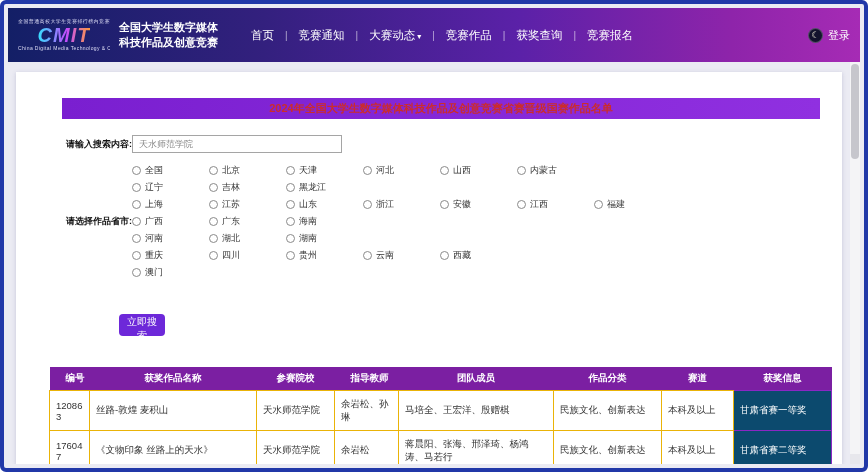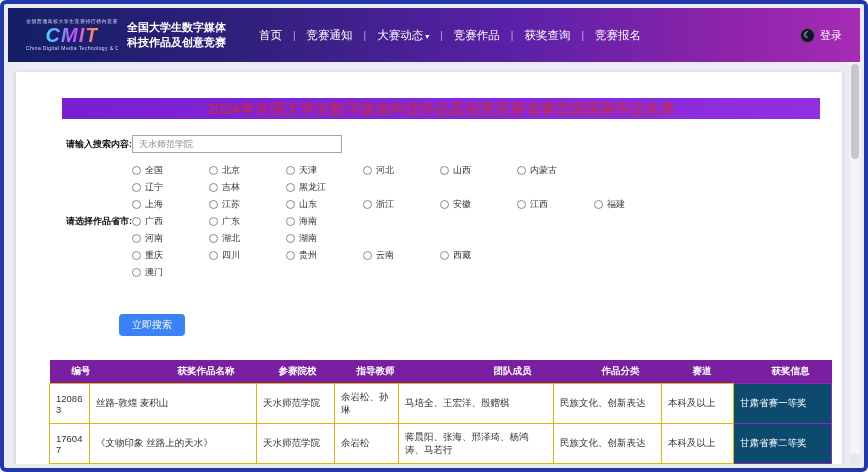--- a/index.html
+++ b/index.html
@@ -9,21 +9,21 @@
   }
   .frame {
     position: absolute; inset: 0; box-sizing: border-box;
     border: 4px solid #2138a8; border-radius: 6px; background: #ebebf3;
     overflow: hidden;
   }
   
   .header {
     position: absolute; top: 4px; left: 4px; right: 4px; height: 54px;
     background: linear-gradient(90deg, #131f66 0%, #33207e 30%, #5b21a8 60%, #8e24aa 85%, #a62bb5 100%);
-    display: flex; align-items: center; padding: 0 18px; box-sizing: border-box;
+    display: flex; align-items: center; padding: 0 10px; box-sizing: border-box;
   }
   .logo { display: flex; align-items: center; cursor: pointer; flex-shrink: 0; }
   .logo-left { display: flex; flex-direction: column; align-items: center; margin-right: 9px; }
   .tagline { font-size: 5px; color: #dcdcf5; white-space: nowrap; letter-spacing: .4px; line-height: 1.4; max-width: 92px; overflow: hidden; }
   .cmit {
     font-size: 20px; font-weight: bold; font-style: italic; line-height: 1; letter-spacing: 1px;
     background: linear-gradient(90deg, #35e0ff 0%, #c44bff 55%, #ff9a3d 100%);
     -webkit-background-clip: text; background-clip: text; color: transparent;
   }
   .logo-title { font-size: 11px; font-weight: bold; color: #fff; line-height: 1.35; white-space: nowrap; }
@@ -39,49 +39,49 @@
   }
   
   .main { position: absolute; top: 58px; left: 4px; right: 14px; bottom: 4px; background: #ebebf3; overflow: hidden; }
   .card {
     margin: 10px 8px 0 8px; height: calc(100% - 10px); background: #fff;
     box-shadow: 0 1px 4px rgba(80,80,140,.25); box-sizing: border-box; overflow: hidden;
   }
   .banner {
     margin: 26px 22px 0 46px; height: 21px; line-height: 21px; text-align: center;
     background: linear-gradient(90deg, #7a1fd0, #9030e0);
-    color: #cb2c2c; font-weight: normal; font-size: 15px; white-space: nowrap; overflow: hidden;
+    color: #cb2c2c; font-weight: bold; font-size: 11px; white-space: nowrap; overflow: hidden;
   }
   .form { margin: 16px 0 0 50px; }
   .form-row { display: flex; align-items: center; margin-bottom: 11px; }
   .form-label { width: 66px; font-size: 9px; font-weight: bold; color: #111; flex-shrink: 0; white-space: nowrap; }
   .search-input {
     width: 196px; height: 16px; border: 1px solid #a5a5a5; background: #fff;
     font-size: 9px; color: #8a8a8a; padding: 0 6px; outline: none;
     font-family: "Liberation Sans", "DejaVu Sans", sans-serif;
   }
   .province-grid { display: flex; flex-direction: column; gap: 4px; }
   .radio-row { display: flex; }
   .radio-cell { display: flex; align-items: center; width: 77px; cursor: pointer; }
   .radio {
     width: 9px; height: 9px; border: 1px solid #8a8a8a; border-radius: 50%;
     margin-right: 4px; background: #fff; position: relative; flex-shrink: 0; box-sizing: border-box;
   }
   .radio.checked::after { content: ""; position: absolute; inset: 1.5px; border-radius: 50%; background: #4a4a4a; }
   .radio-label { font-size: 9px; color: #333; white-space: nowrap; text-align: right; }
   .search-btn {
-    margin: 24px 0 0 53px; width: 66px; height: 22px;
-    background: #3b82f6; color: #fff; border: none; border-radius: 4px;
+    margin: 24px 0 0 53px; width: 46px; height: 22px;
+    background: #6d28d9; color: #fff; border: none; border-radius: 4px;
     font-size: 10px; cursor: pointer; font-family: Liberation Sans, sans-serif;
   }
   
   .results { margin: 24px 0 0 33px; width: 782px; border-collapse: collapse; table-layout: fixed; }
   .results th {
-    background: #7b1fa2; color: #fff; font-weight: bold; text-align: right;
-    padding: 5px 22px; font-size: 9.5px; white-space: nowrap; overflow: hidden;
+    background: #7b1fa2; color: #fff; font-weight: bold; text-align: center;
+    padding: 5px 16px; font-size: 9.5px; white-space: nowrap; overflow: hidden;
   }
   .results td {
     border: 1px solid #eab308; padding: 4px 6px; height: 40px; box-sizing: border-box;
     font-size: 9.5px; color: #333; vertical-align: middle; word-break: break-all;
   }
   .results td.award { background: #0c4a6e; color: #fff; border-color: #8b27c4; }
   
   .scrollbar { position: absolute; top: 58px; right: 4px; bottom: 14px; width: 10px; background: #f4f4f6; }
   .thumb { position: absolute; top: 2px; left: 1px; right: 1px; height: 95px; background: #c6c6cc; border-radius: 4px; }
   .scroll-corner { position: absolute; right: 4px; bottom: 4px; width: 10px; height: 10px; background: #e7e7ec; }

